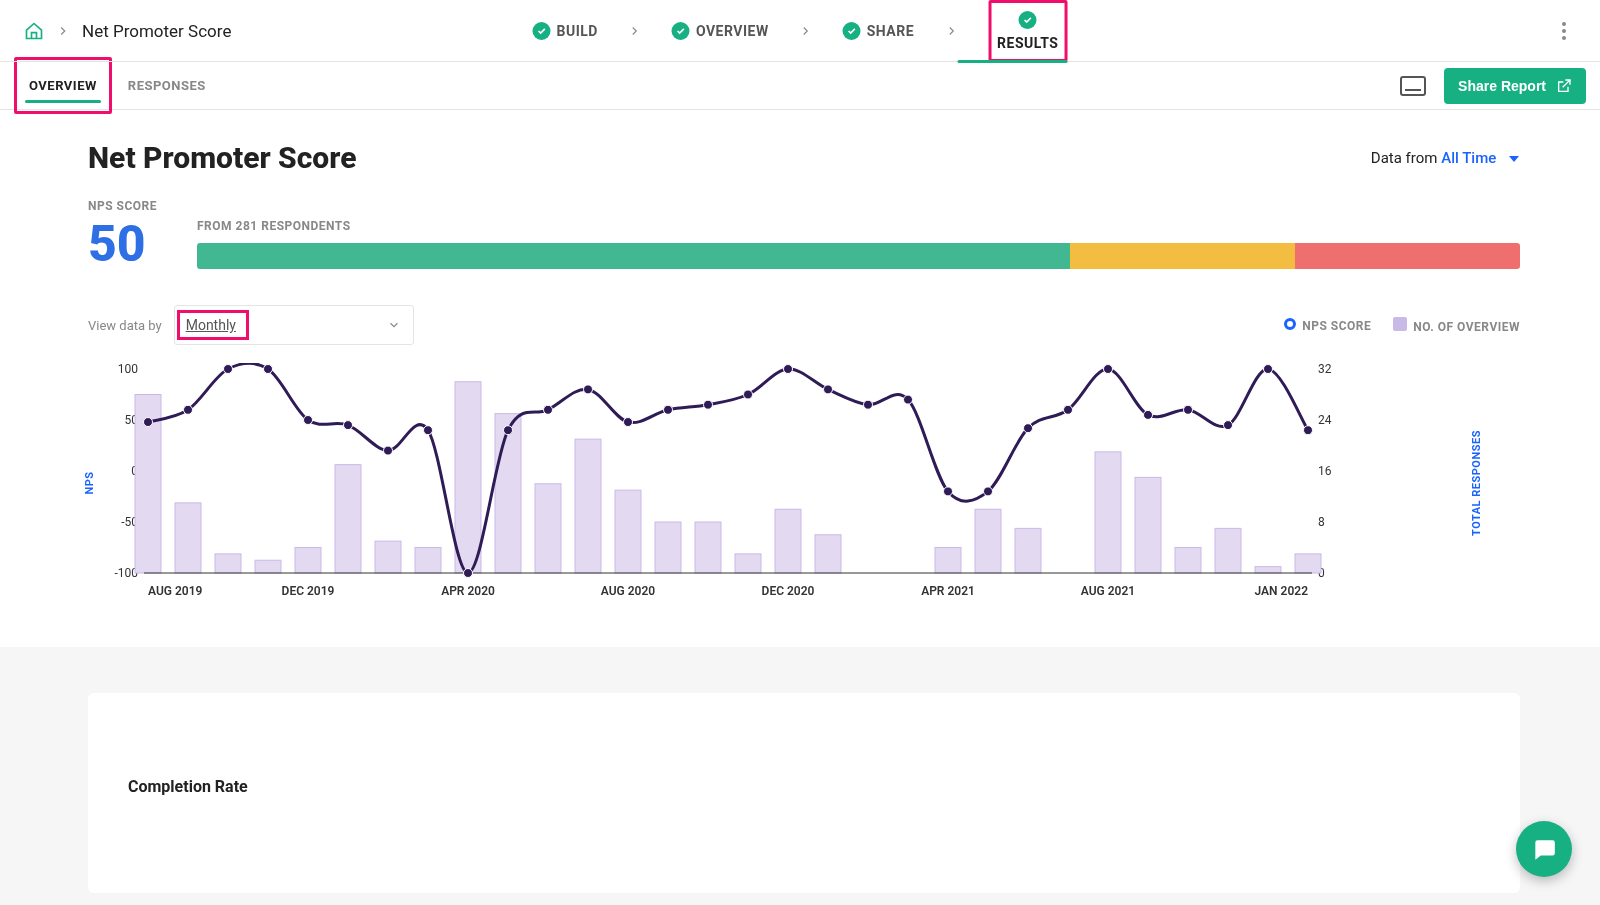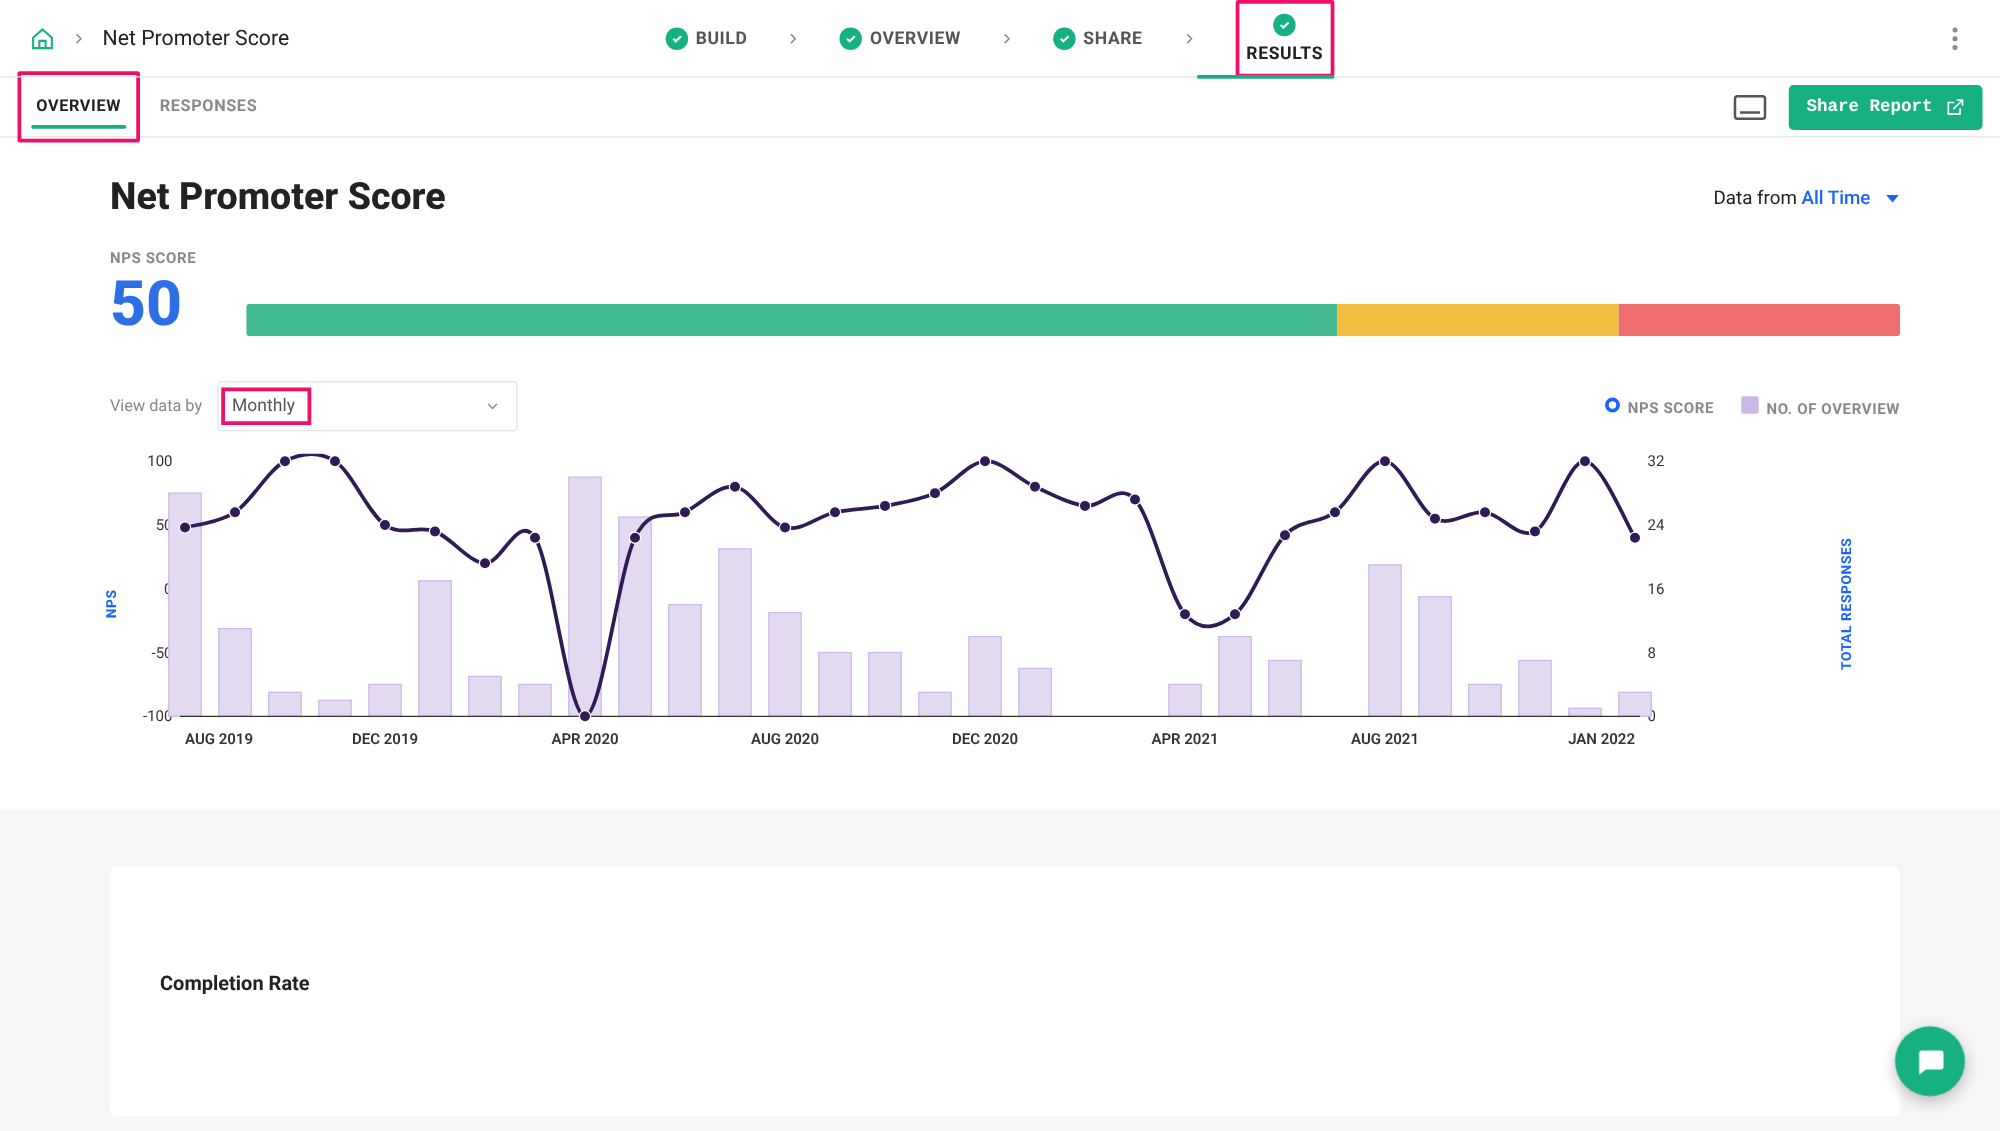--- a/index.html
+++ b/index.html
@@ -38,21 +38,21 @@
 
   
   .subbar{height:48px;display:flex;align-items:center;padding:0 14px;border-bottom:1px solid var(--grey-200);justify-content:space-between;gap:29px;}
   .subtabs{display:flex;align-items:center;gap:10px;height:100%;}
   .subtab{font-weight:700;font-size:13px;letter-spacing:.5px;color:var(--grey-500);padding:12px 6px;position:relative;}
   .subtab.active{color:var(--grey-900);}
   .subtab.active::after{content:"";position:absolute;left:2px;right:2px;bottom:2px;height:3px;background:var(--green);border-radius:2px;}
   .right-actions{display:flex;align-items:center;gap:18px;}
   .presentation-icon{width:26px;height:20px;border:2px solid var(--grey-700);border-radius:3px;position:relative;}
   .presentation-icon::after{content:"";position:absolute;left:3px;right:3px;bottom:3px;height:2px;background:var(--grey-700);}
-  .share-btn{background:var(--green);color:#fff;border:none;border-radius:4px;height:36px;padding:0 14px;font-weight:700;font-size:14px;display:flex;align-items:center;gap:10px;cursor:pointer;font-family:Liberation Mono, monospace;}
+  .share-btn{background:var(--green);color:#fff;border:none;border-radius:4px;height:36px;padding:0 14px;font-weight:700;font-size:14px;display:flex;align-items:center;gap:10px;cursor:pointer;}
   .share-btn svg{width:16px;height:16px;}
 
   
   .page{padding:30px 80px 0 88px;}
   .title-row{display:flex;align-items:center;justify-content:space-between;}
   h1.title{margin:0;font-size:30px;font-weight:800;color:var(--grey-900);}
   .data-from{font-size:15px;color:var(--grey-900);}
   .data-from .link{color:var(--blue);font-weight:500;}
   .data-from svg{vertical-align:middle;margin-left:8px;}
 
@@ -60,21 +60,21 @@
   .score-block .lbl{font-size:12px;font-weight:700;letter-spacing:.5px;color:var(--grey-500);}
   .score-block .val{font-size:50px;font-weight:800;color:#2f6fe6;line-height:1;margin-top:6px;}
   .bar-block{flex:1;}
   .bar-block .lbl{font-size:12px;font-weight:700;letter-spacing:.5px;color:var(--grey-500);}
   .seg-bar{height:26px;display:flex;border-radius:3px;overflow:hidden;margin-top:10px;}
   .seg-bar .seg{height:100%;}
 
   .viewby-row{display:flex;align-items:center;justify-content:space-between;margin-top:36px;gap:48px;}
   .viewby-left{display:flex;align-items:center;gap:6px;}
   .viewby-left .lbl{font-size:13px;color:var(--grey-500);}
-  .viewby-select{margin-left:6px;height:40px;min-width:240px;border:1px solid var(--grey-200);border-radius:3px;background:#fff;display:flex;align-items:center;justify-content:space-between;padding:0 12px;color:var(--grey-700);font-size:14px;cursor:pointer;}
+  .viewby-select{margin-left:6px;height:40px;min-width:240px;border:1px solid var(--grey-200);border-radius:3px;background:#fff;display:flex;align-items:center;justify-content:space-between;padding:0 12px;color:var(--grey-700);font-size:14px;cursor:pointer;text-decoration:underline;}
   .viewby-select svg{color:var(--grey-500);}
   .viewby-select .highlight-inner{border:3px solid var(--magenta);padding:4px 10px 4px 6px;margin-left:-10px;}
 
   .legend{display:flex;align-items:center;gap:22px;font-size:12px;font-weight:700;letter-spacing:.5px;color:var(--grey-500);}
   .legend .dot{width:12px;height:12px;border:3px solid var(--blue);border-radius:50%;display:inline-block;margin-right:6px;background:#fff;}
   .legend .sq{width:14px;height:14px;background:var(--lav-stroke);display:inline-block;margin-right:6px;border-radius:2px;}
 
   .chart-wrap{position:relative;margin-top:18px;height:240px;}
   .chart-wrap svg{display:block;}
   .yaxis-label-left{position:absolute;left:-10px;top:50%;transform:translateY(-50%) rotate(-90deg);font-size:11px;font-weight:700;color:var(--blue);letter-spacing:.5px;}
@@ -194,20 +194,21 @@
         </svg>
     </div>
   </div>
 
   <div class="score-row">
     <div class="score-block">
       <div class="lbl">NPS SCORE</div>
       <div class="val">50</div>
     </div>
     <div class="bar-block">
+      <div class="lbl">FROM 281 RESPONDENTS</div>
       <div class="seg-bar" id="seg-bar">
           <div class="seg" style="background: rgb(65, 184, 146); width: 66%;"></div>
           <div class="seg" style="background: rgb(243, 189, 65); width: 17%;"></div>
           <div class="seg" style="background: rgb(239, 111, 111); width: 17%;"></div>
         </div>
     </div>
   </div>
 
   <div class="viewby-row">
     <div class="viewby-left">

